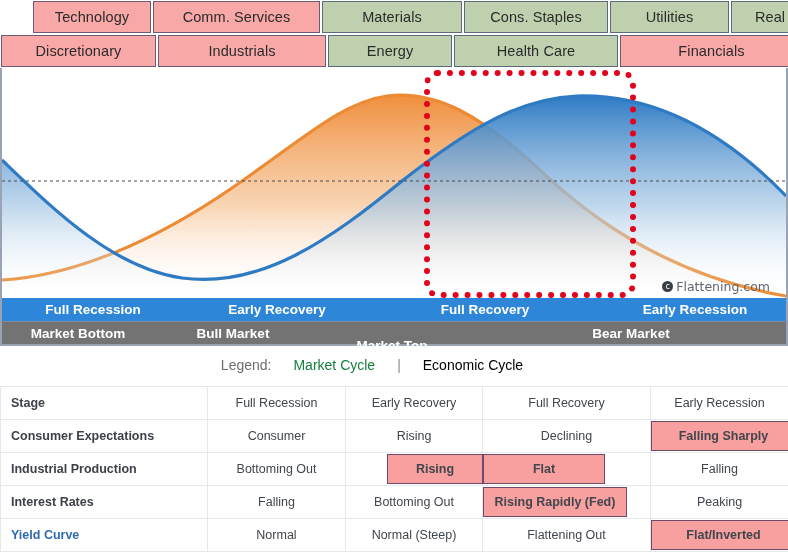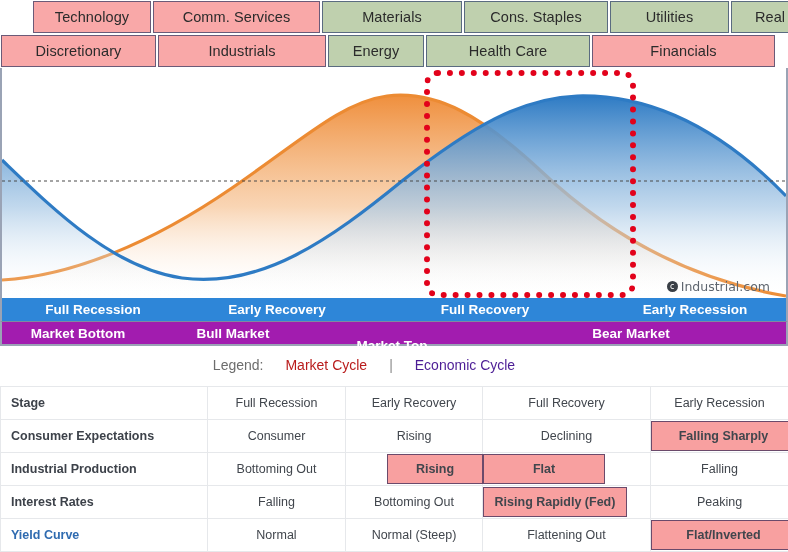--- a/index.html
+++ b/index.html
@@ -61,37 +61,38 @@
     pointer-events:none;
   }
 
   
   .band{
     position:absolute;left:0;width:788px;height:24px;
     box-sizing:border-box;
     border-left:2px solid #9aa3b5;border-right:2px solid #9aa3b5;
   }
   .band.eco{top:298px;background:#2e86d8;border-bottom:1px solid #7f8aa0;}
-  .band.mkt{top:322px;background:#a21caf;border-bottom:2px solid #9aa3b5;}
+  .band.mkt{top:322px;background:#737373;border-bottom:2px solid #9aa3b5;}
   .band span{
     position:absolute;top:0;height:24px;line-height:24px;
     color:#ffffff;font-size:13.5px;font-weight:bold;
     white-space:nowrap;
     text-align:center;
   }
 
   
   .legend{
     position:absolute;left:0;top:350px;width:728px;height:30px;
     display:flex;align-items:center;justify-content:center;
     font-size:14px;color:#6d6d6d;
     gap:22px;
-  }
-  .legend .lg-market{color:#b91c1c;}
-  .legend .lg-econ{color:#4c1d95;}
+    padding-left:8px;
+  }
+  .legend .lg-market{color:#15803d;}
+  .legend .lg-econ{color:#000000;}
   .legend .lg-bar{color:#8d8d8d;}
 
   
   .tbl{
     position:absolute;left:0;top:386px;width:788px;
     border-collapse:collapse;
     table-layout:fixed;
     font-size:12.5px;
     color:#41464d;
   }
@@ -156,21 +157,21 @@
           <span>Real Estate</span>
         </div>
       </div>
     <div class="tabrow r2" id="tab-row-2">
         <div class="tab red" style="width: 155px; flex: 0 0 auto;">
           <span>Discretionary</span>
         </div>
         <div class="tab red" style="width: 168px; flex: 0 0 auto;">
           <span>Industrials</span>
         </div>
-        <div class="tab green" style="width: 96px; flex: 0 0 auto;">
+        <div class="tab green" style="width: 124px; flex: 0 0 auto;">
           <span>Energy</span>
         </div>
         <div class="tab green" style="width: 164px; flex: 0 0 auto;">
           <span>Health Care</span>
         </div>
         <div class="tab red" style="width: 183px; flex: 0 0 auto;">
           <span>Financials</span>
         </div>
       </div>
   </div>
@@ -198,21 +199,21 @@
       <path d="M0,92 C 50,140 110,200 180,210 C 260,221 330,170 400,113
                C 470,58 520,30 575,28 C 650,26 720,62 784,128 L784,230 L0,230 Z" fill="url(#gBlue)"></path>
       <path d="M0,92 C 50,140 110,200 180,210 C 260,221 330,170 400,113
                C 470,58 520,30 575,28 C 650,26 720,62 784,128" fill="none" stroke="#2e7bc4" stroke-width="3.2"></path>
 
       <line x1="0" y1="113" x2="784" y2="113" stroke="#4a4a4a" stroke-width="1.2" stroke-dasharray="3,3"></line>
     </svg>
 
     <div class="watermark">
       <span class="wm-c">c</span>
-      <span>Industrial.com</span>
+      <span>Flattening.com</span>
     </div>
   </div>
 
   <div class="redbox"></div>
 
   <div class="band eco" id="band-eco">
       <span style="left: 0px; width: 182px;">Full Recession</span>
       <span style="left: 182px; width: 186px;">Early Recovery</span>
       <span style="left: 368px; width: 230px;">Full Recovery</span>
       <span style="left: 598px; width: 190px;">Early Recession</span>

